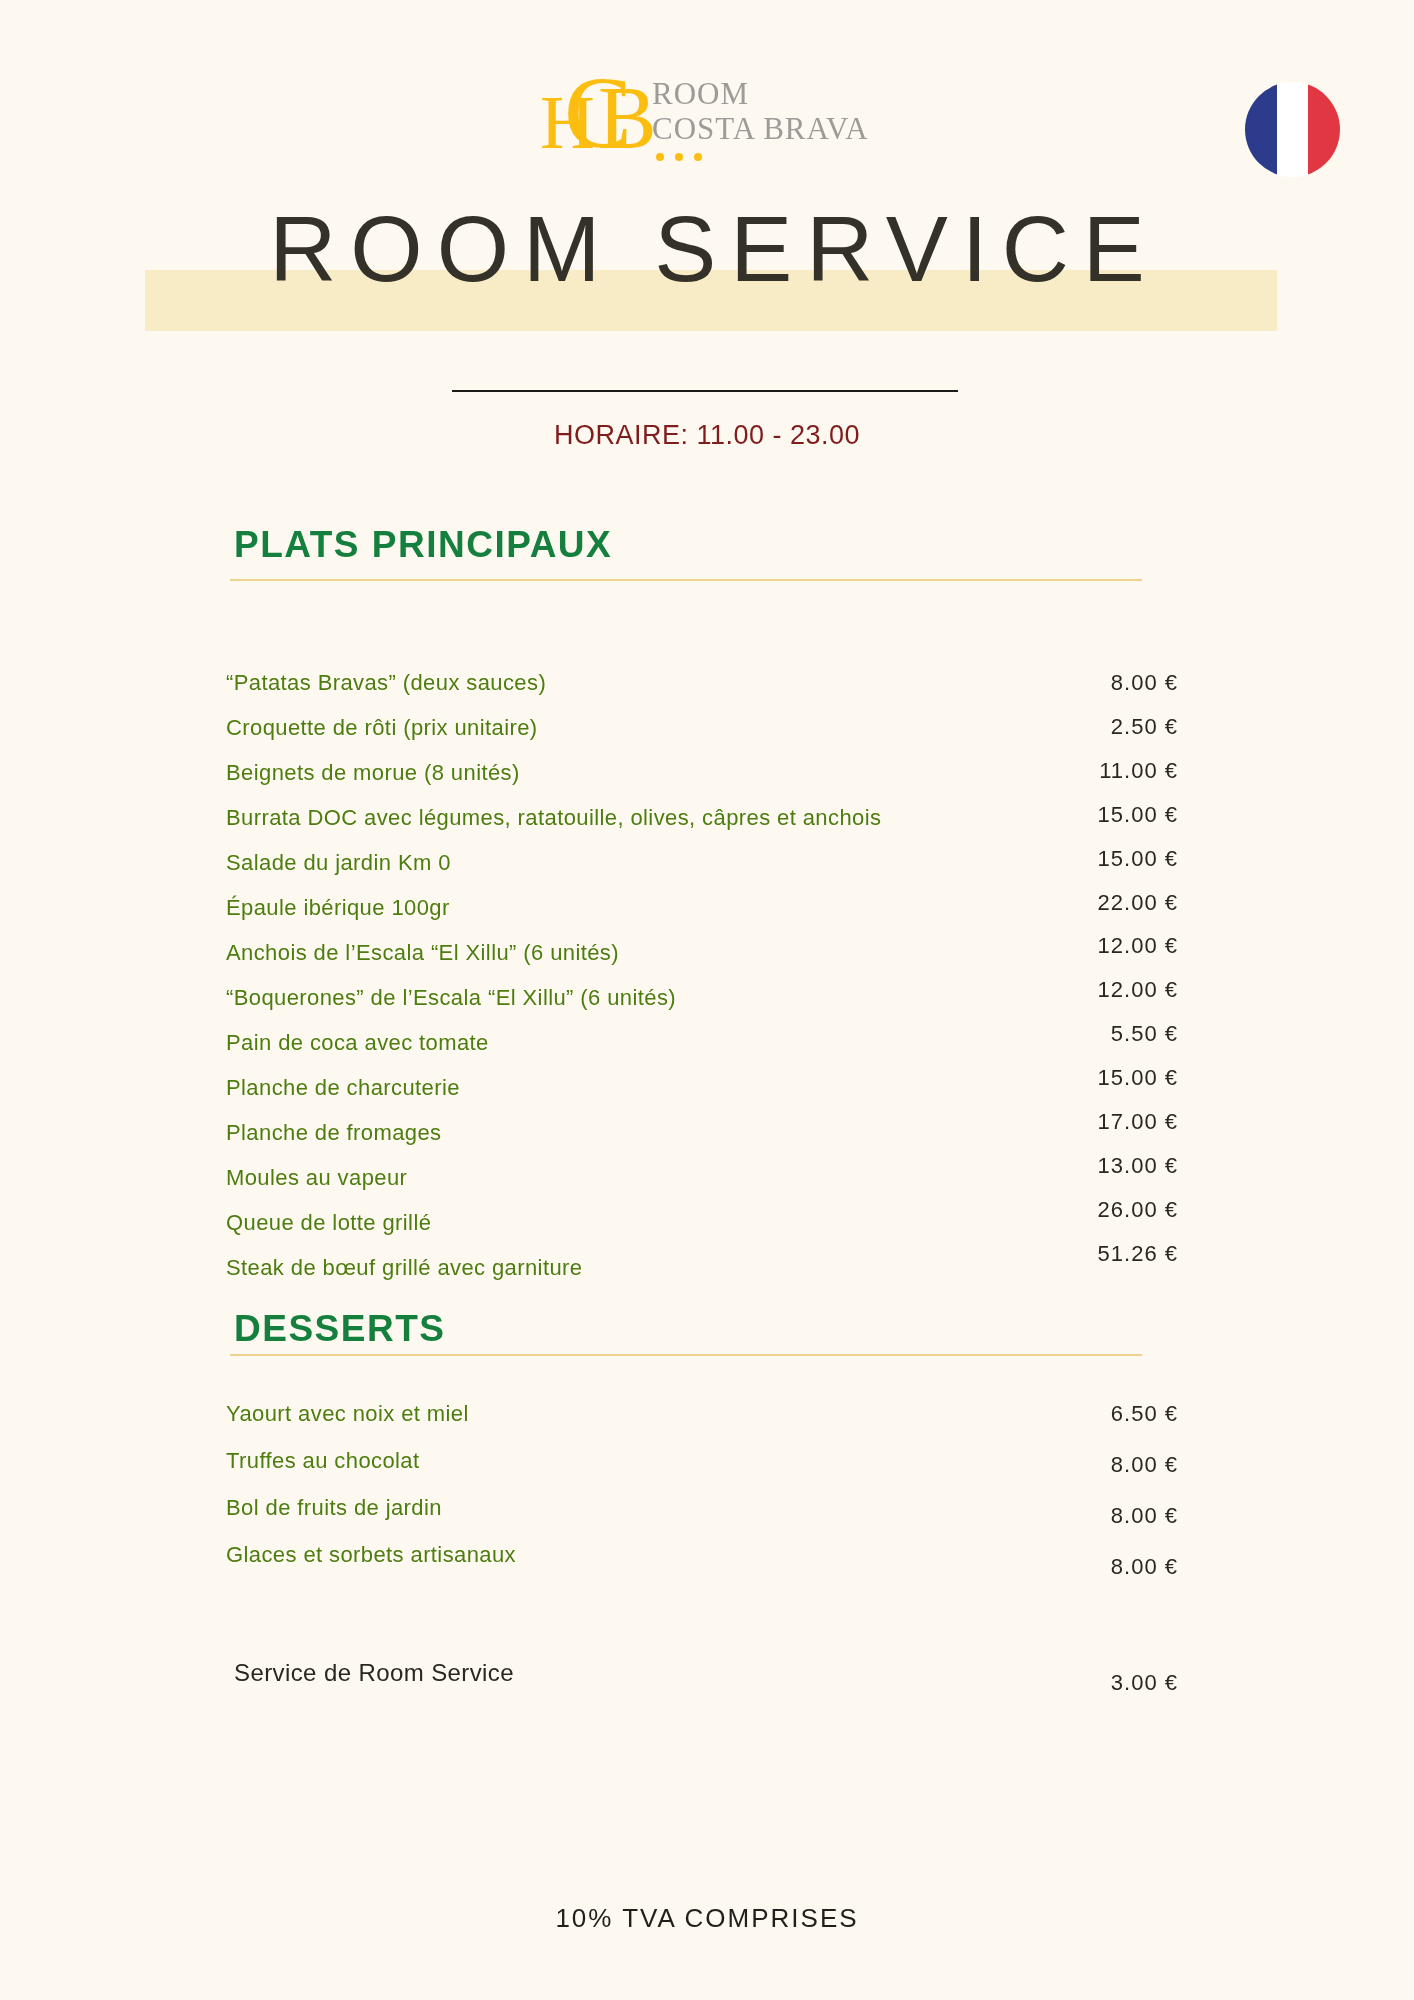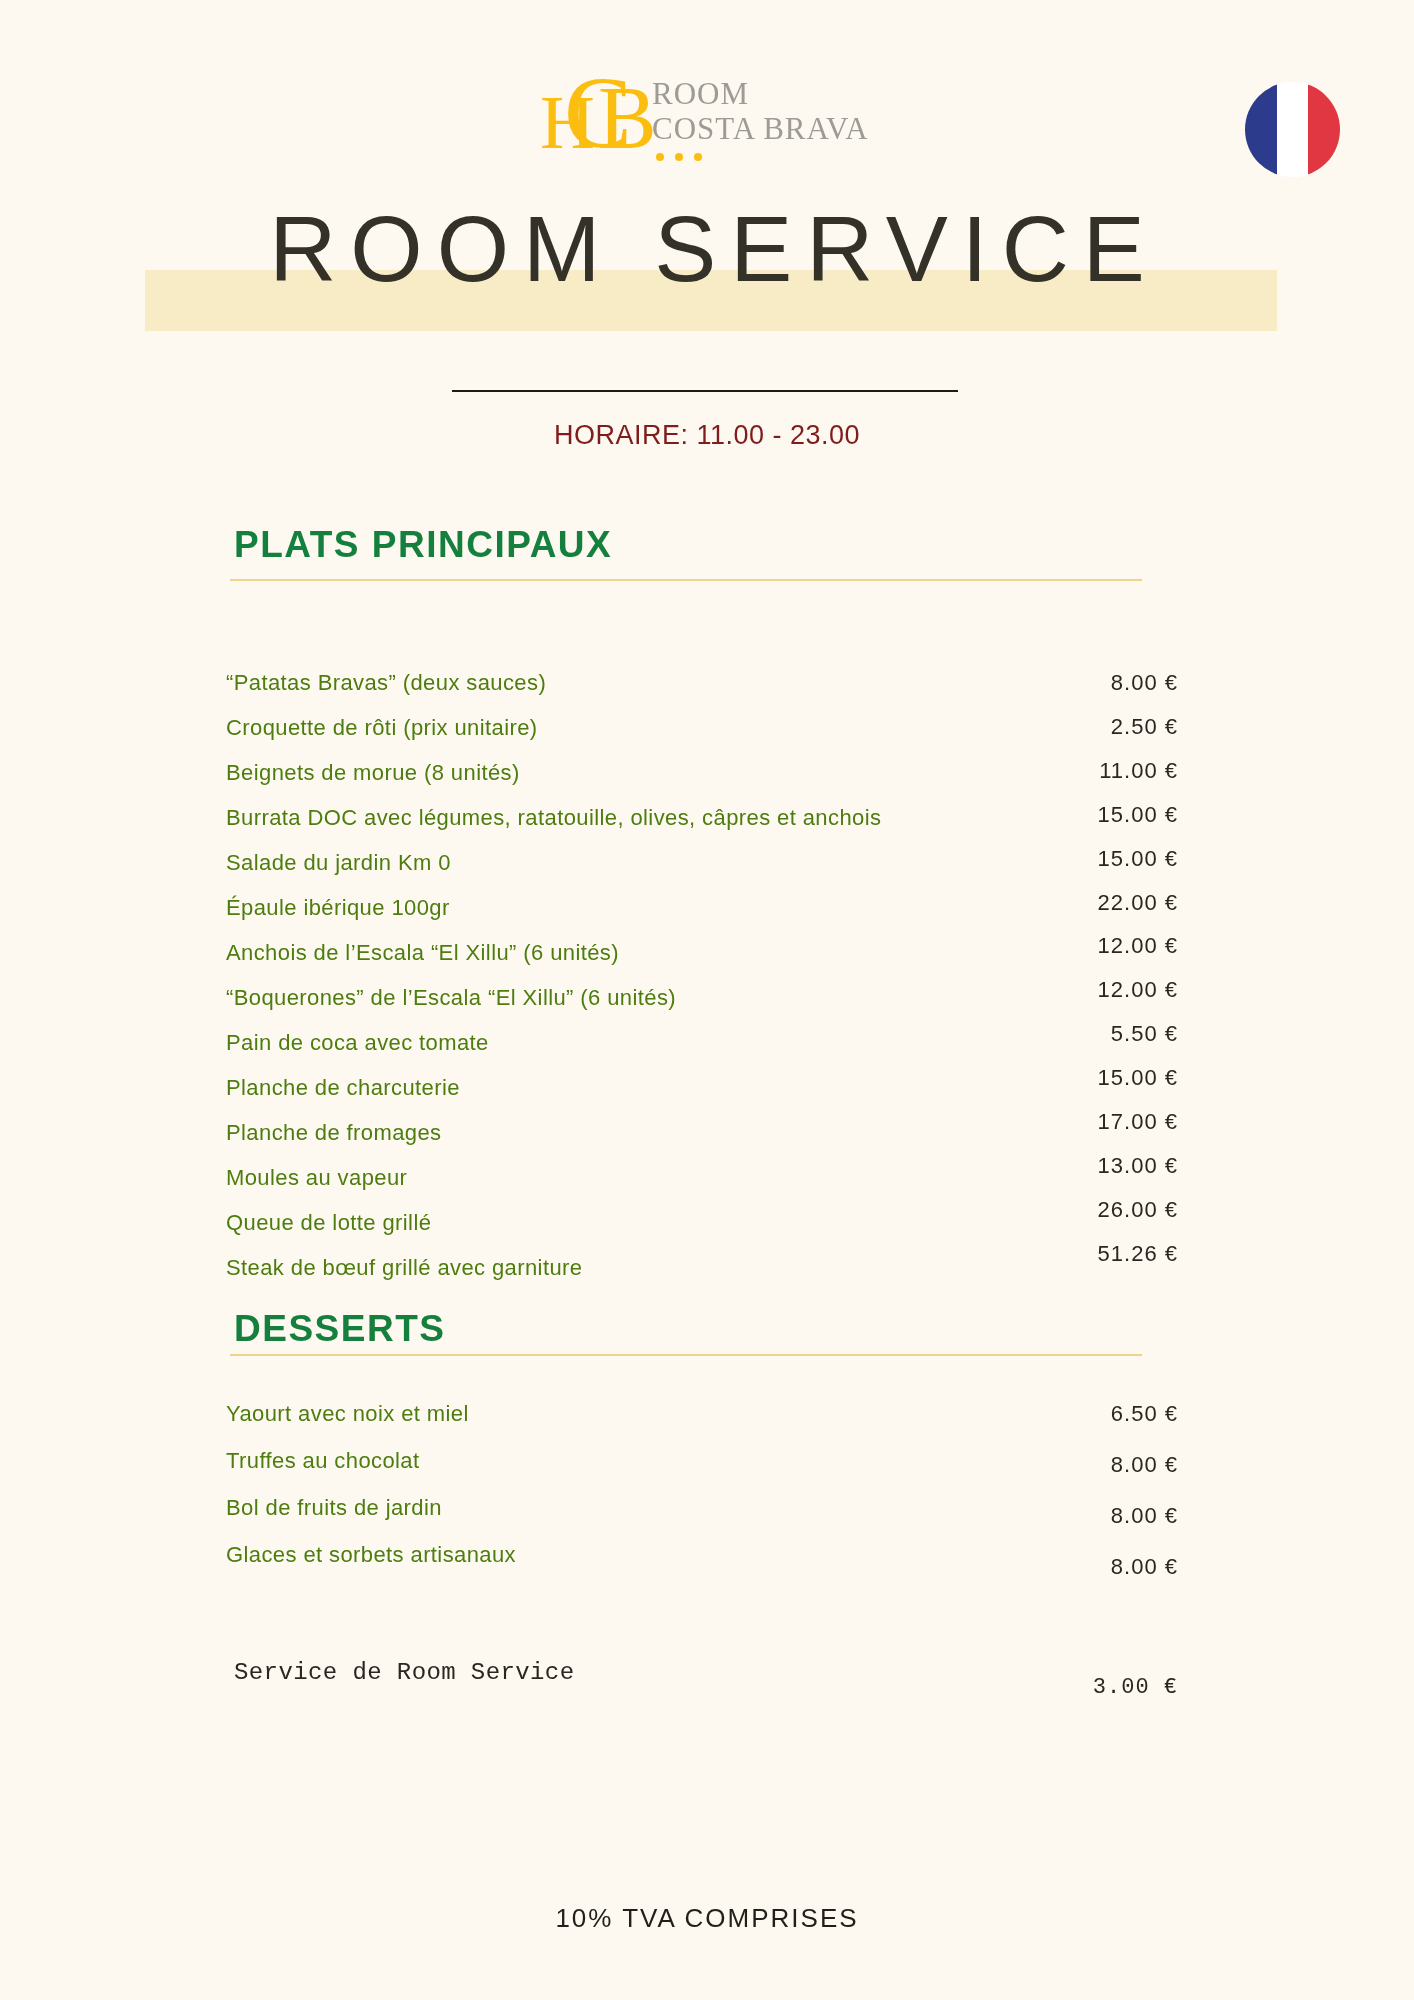--- a/index.html
+++ b/index.html
@@ -51,21 +51,21 @@
   #plats-list{top:660px;}
   #desserts-list{top:1390px;}
   .row{display:flex;justify-content:space-between;align-items:center;height:45px;}
   #desserts-list .row{height:47px;}
   .item-name{font-size:22px;letter-spacing:.4px;color:#4d7c0f;}
   .item-price{font-size:22px;letter-spacing:1px;color:#2A2722;white-space:nowrap;}
   #plats-list .item-price{transform:translateY(calc(var(--i) * -1.1px));}
   #desserts-list .item-price{transform:translateY(calc(var(--i) * 4px));}
 
   
-  .service-row{position:absolute;left:234px;top:1656px;width:944px;display:flex;justify-content:space-between;align-items:flex-end;font-family:Liberation Mono, monospace;}
+  .service-row{position:absolute;left:234px;top:1656px;width:944px;display:flex;justify-content:space-between;align-items:center;}
   .service-name{font-size:24px;letter-spacing:.4px;line-height:34px;color:#2A2722;}
   .service-price{font-size:22px;letter-spacing:1px;color:#2A2722;transform:translateY(10px);}
 
   
   .footer{position:absolute;left:0;top:1903px;width:100%;text-align:center;font-size:26px;letter-spacing:2px;color:#201F1C;}
 </style>
 </head>
 <body>
 
 <div class="page">

